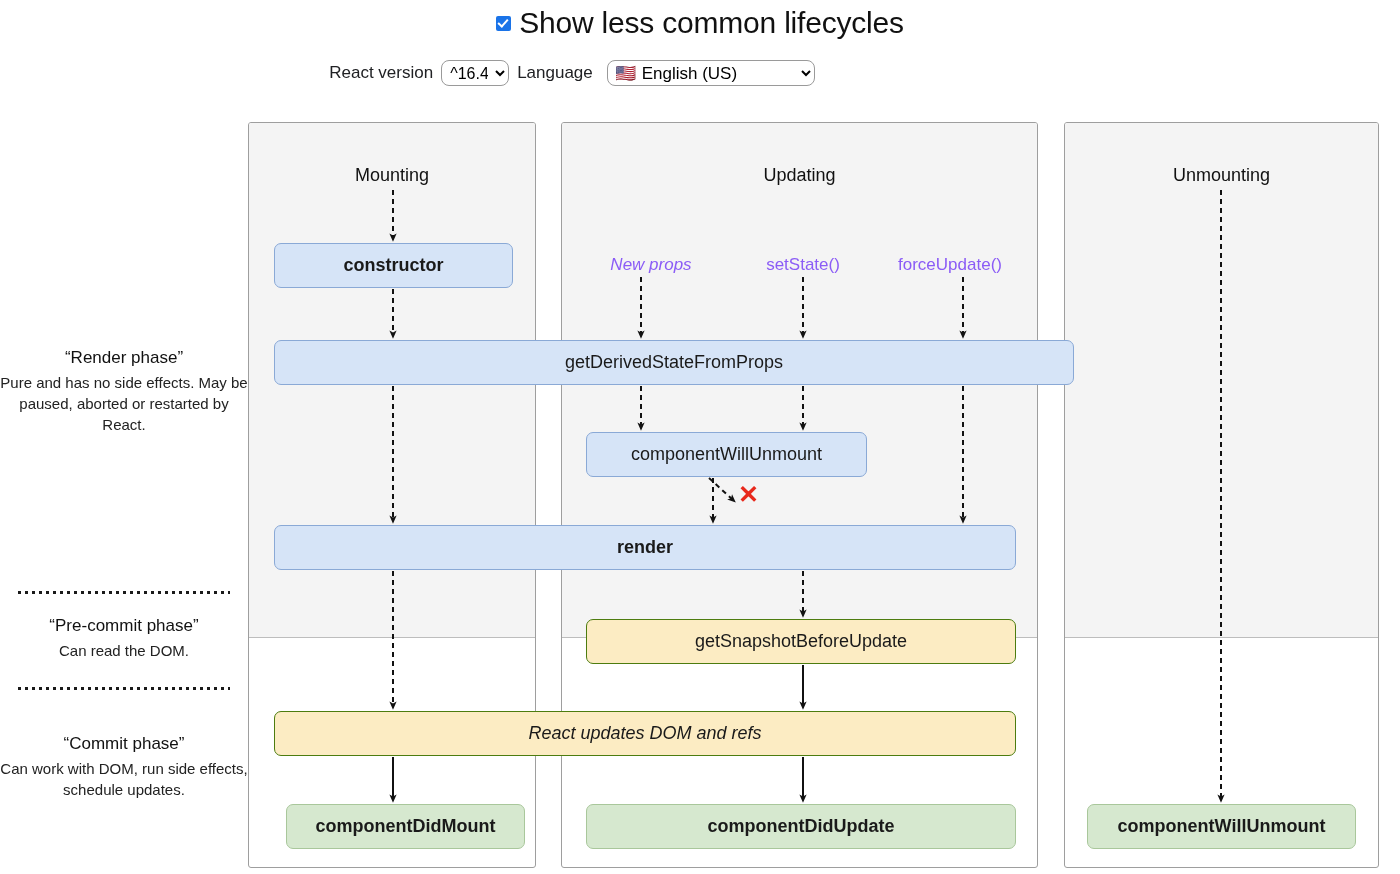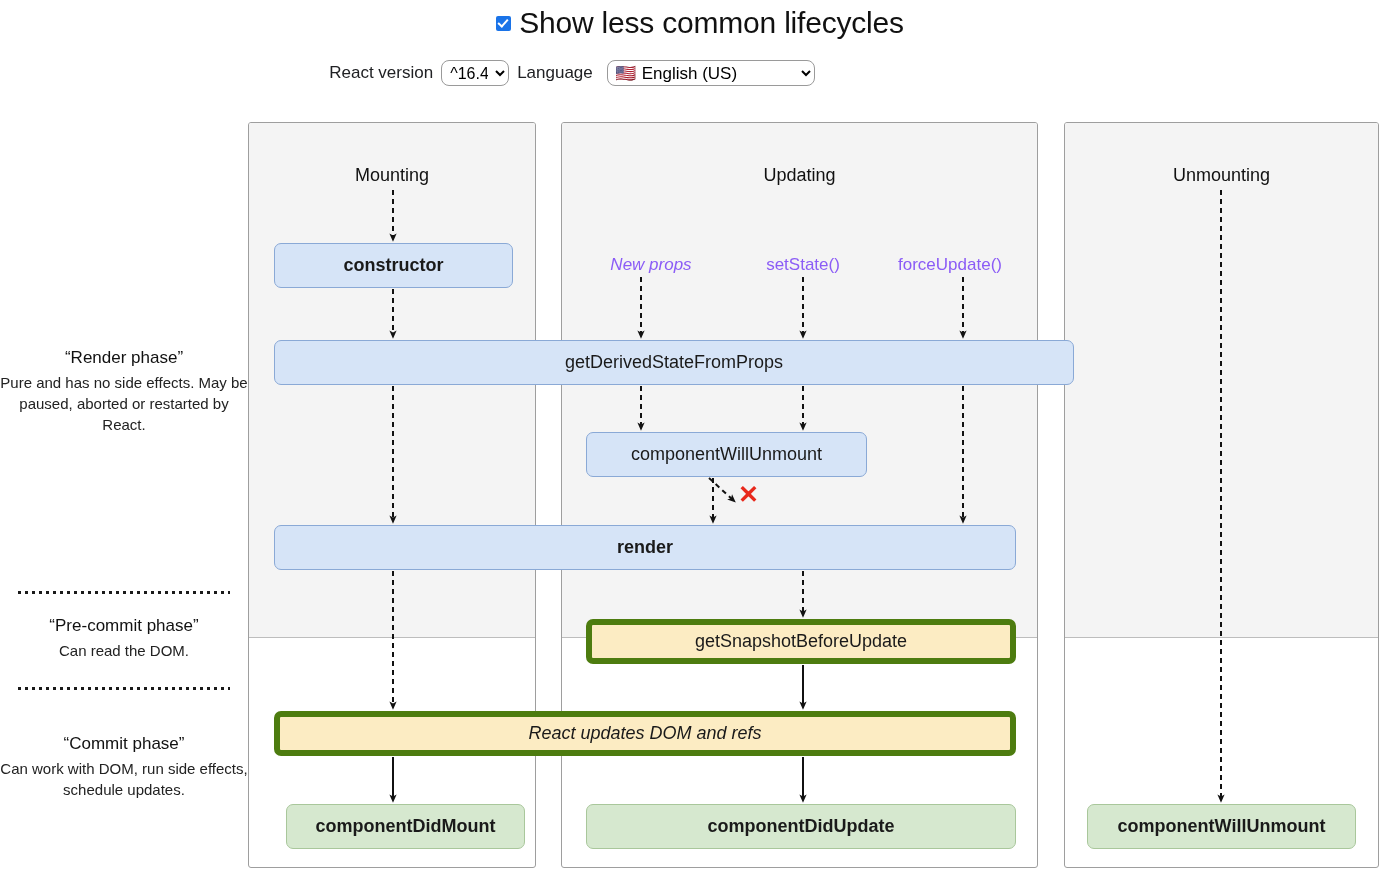--- a/index.html
+++ b/index.html
@@ -93,21 +93,21 @@
   .node {
     position: absolute;
     display: flex; align-items: center; justify-content: center;
     text-align: right;
     border-radius: 7px;
     font-size: 18px;
     padding: 0 10px;
     z-index: 4;
   }
   .node.blue   { background: #d6e4f7; border: 1px solid #8aa9d6; }
-  .node.yellow { background: #fcecc3; border: 6px solid #4d7c0f; }
+  .node.yellow { background: #fcecc3; border: 1px solid #4d7c0f; }
   .node.green  { background: #d6e8cf; border: 1px solid #a9c79b; }
   .b  { font-weight: 700; }
   .it { font-style: italic; }
 
   
   #n-constructor { left: 274px;  top: 243px; width: 239px; height: 45px; }
   #n-gdsfp       { left: 274px;  top: 340px; width: 800px; height: 45px; }
   #n-scu         { left: 586px;  top: 432px; width: 281px; height: 45px; }
   #n-render      { left: 274px;  top: 525px; width: 742px; height: 45px; }
   #n-gsbu        { left: 586px;  top: 619px; width: 430px; height: 45px; }

